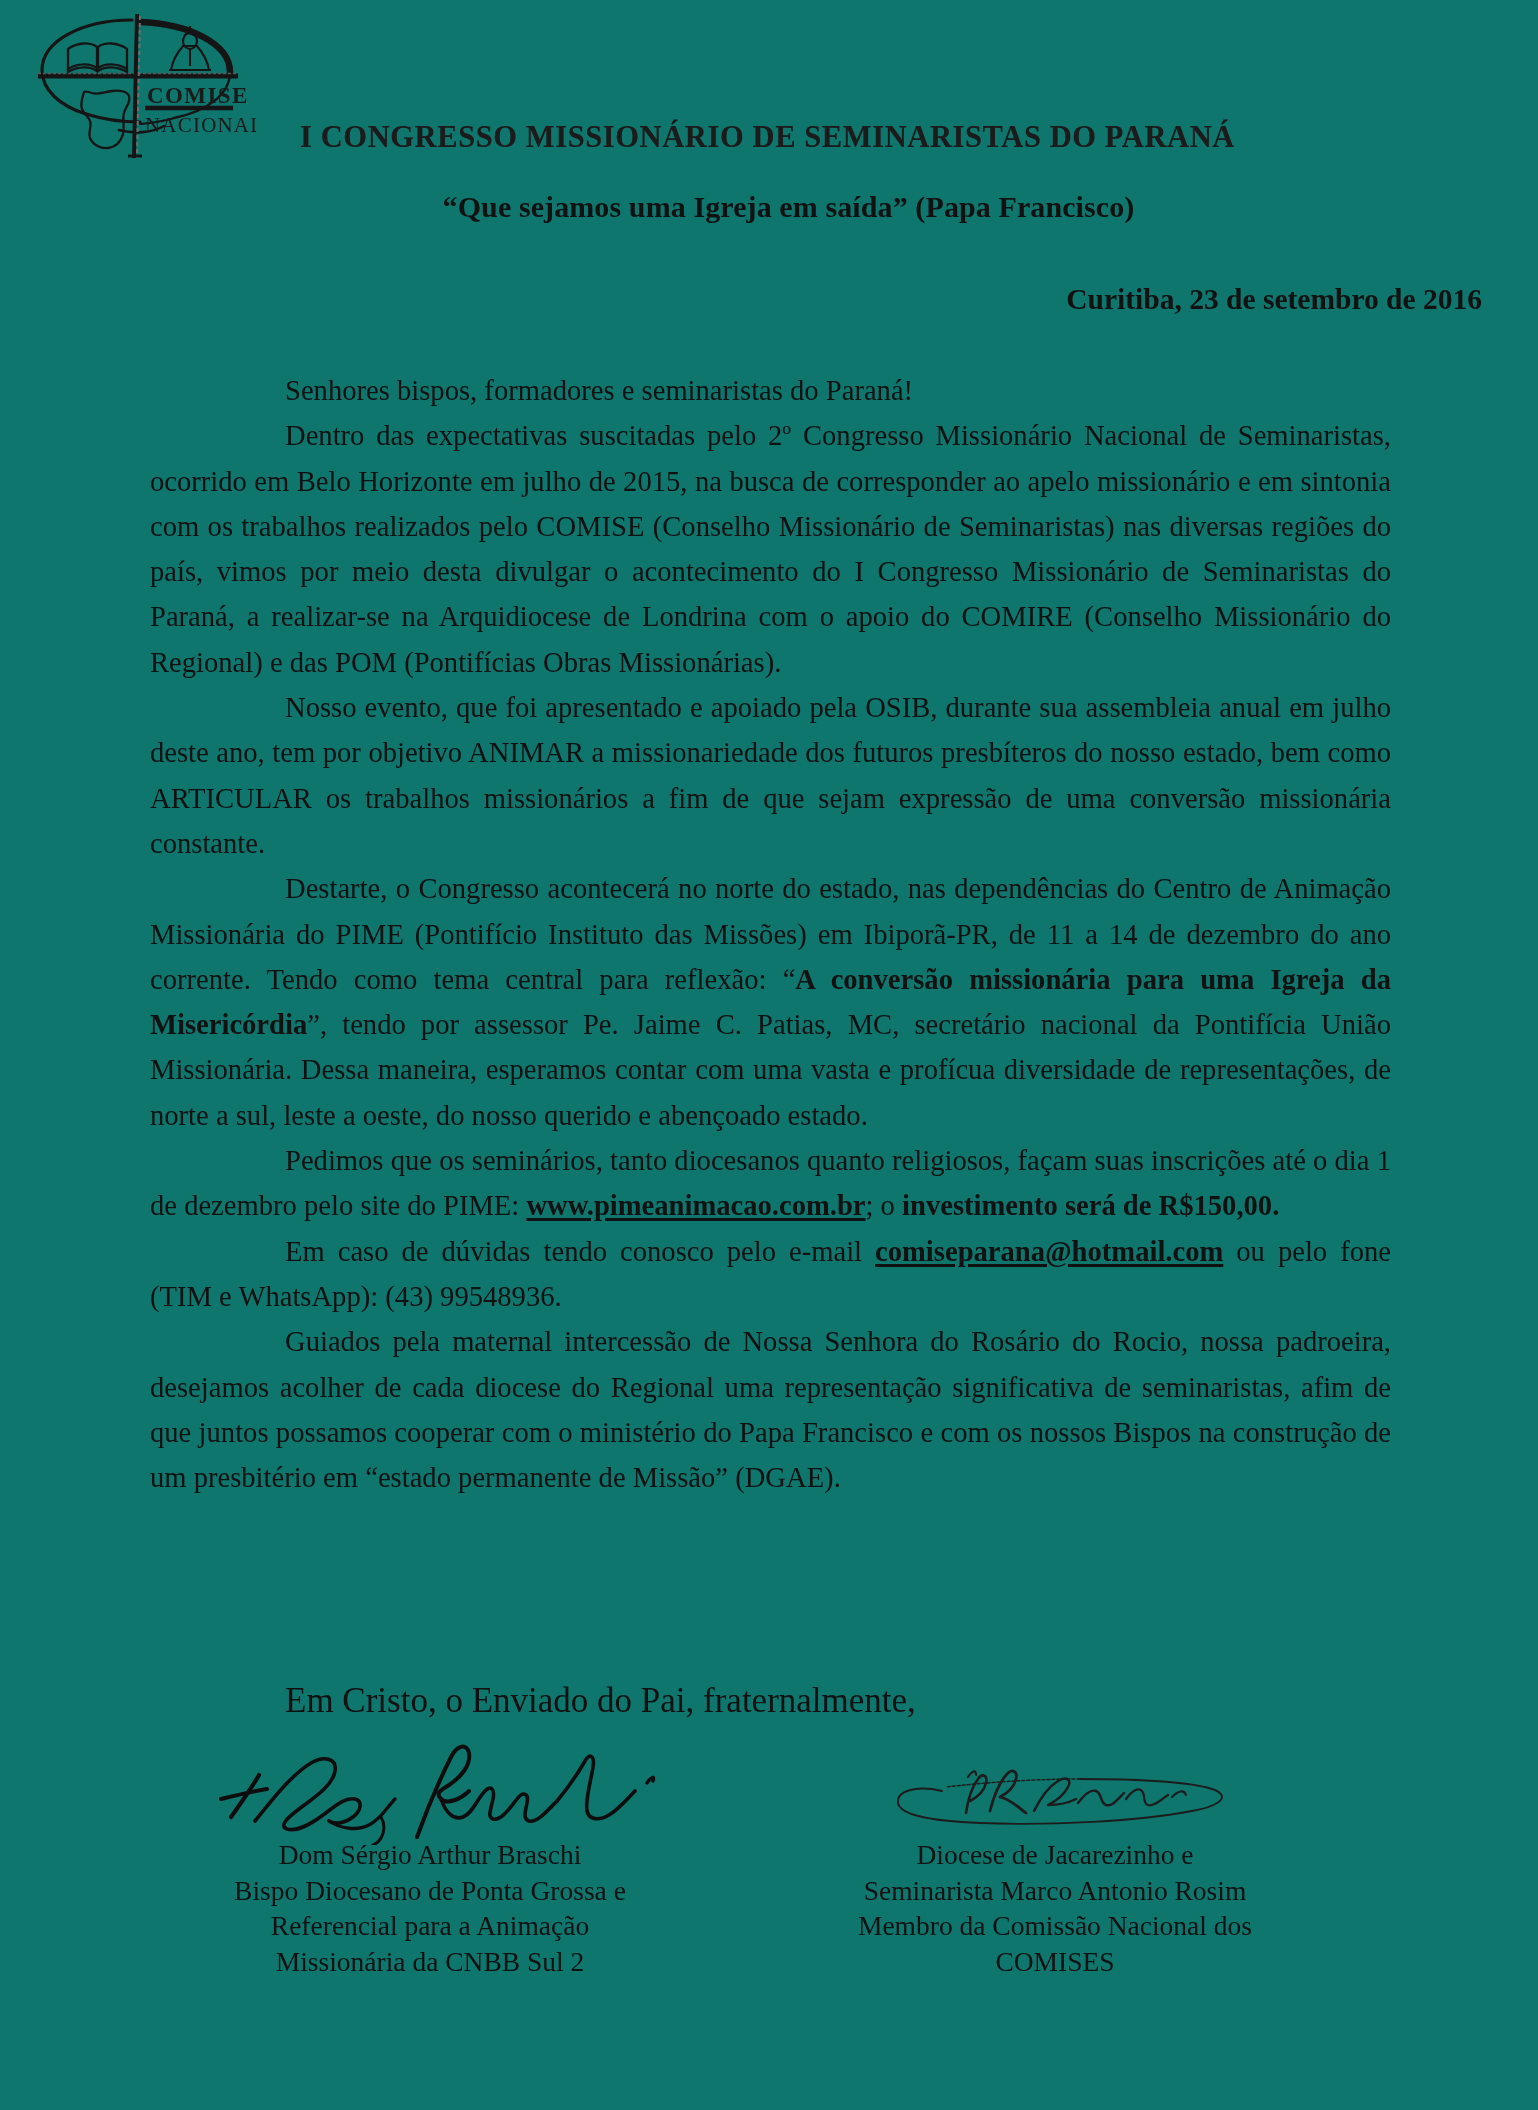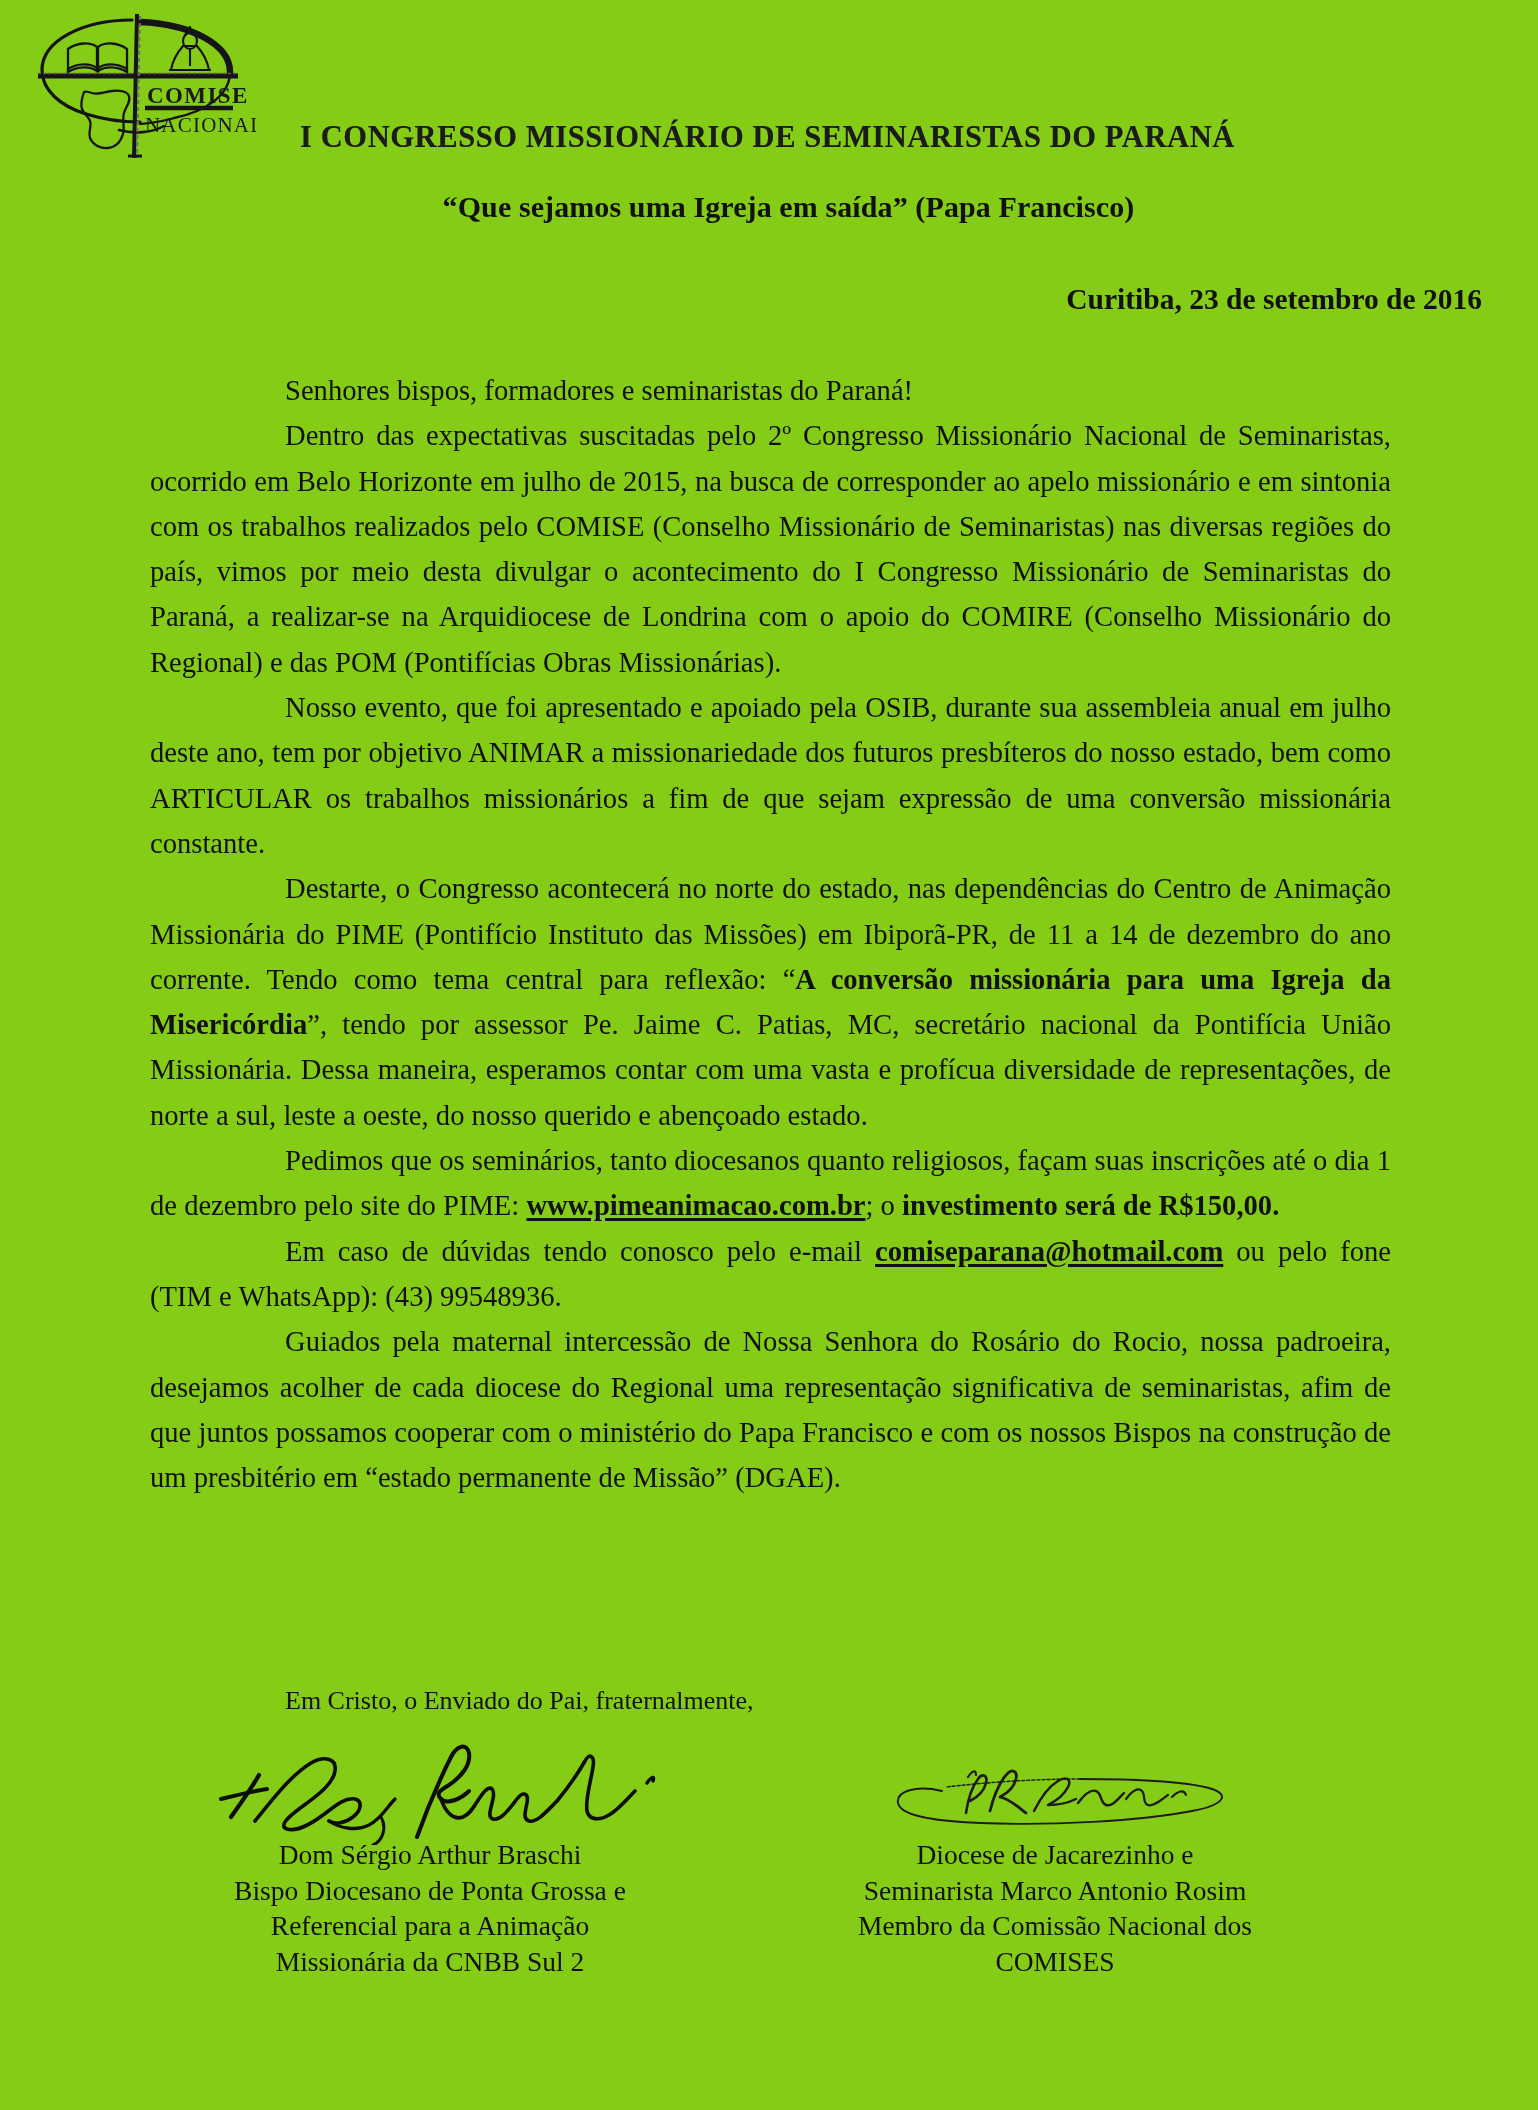--- a/index.html
+++ b/index.html
@@ -9,21 +9,21 @@
     background: #ffffff;
   }
   body {
     font-family: "Liberation Serif", "DejaVu Serif", serif;
     color: #111111;
   }
   .page {
     position: relative;
     width: 1538px;
     height: 2110px;
-    background: #84cc16;
+    background: #0f766e;
     overflow: hidden;
     box-sizing: border-box;
   }
 
   
   .letterhead {
     position: absolute;
     left: 0;
     top: 0;
     width: 1538px;
@@ -102,21 +102,21 @@
     text-decoration-thickness: 2.5px;
     text-underline-offset: 3px;
   }
 
   
   .closing {
     position: absolute;
     left: 150px;
     top: 1678px;
     width: 1253px;
-    font-size: 26px;
+    font-size: 35px;
     line-height: 45px;
     text-indent: 135px;
   }
 
   
   .sig-area {
     position: absolute;
     left: 150px;
     top: 1725px;
     width: 1253px;

